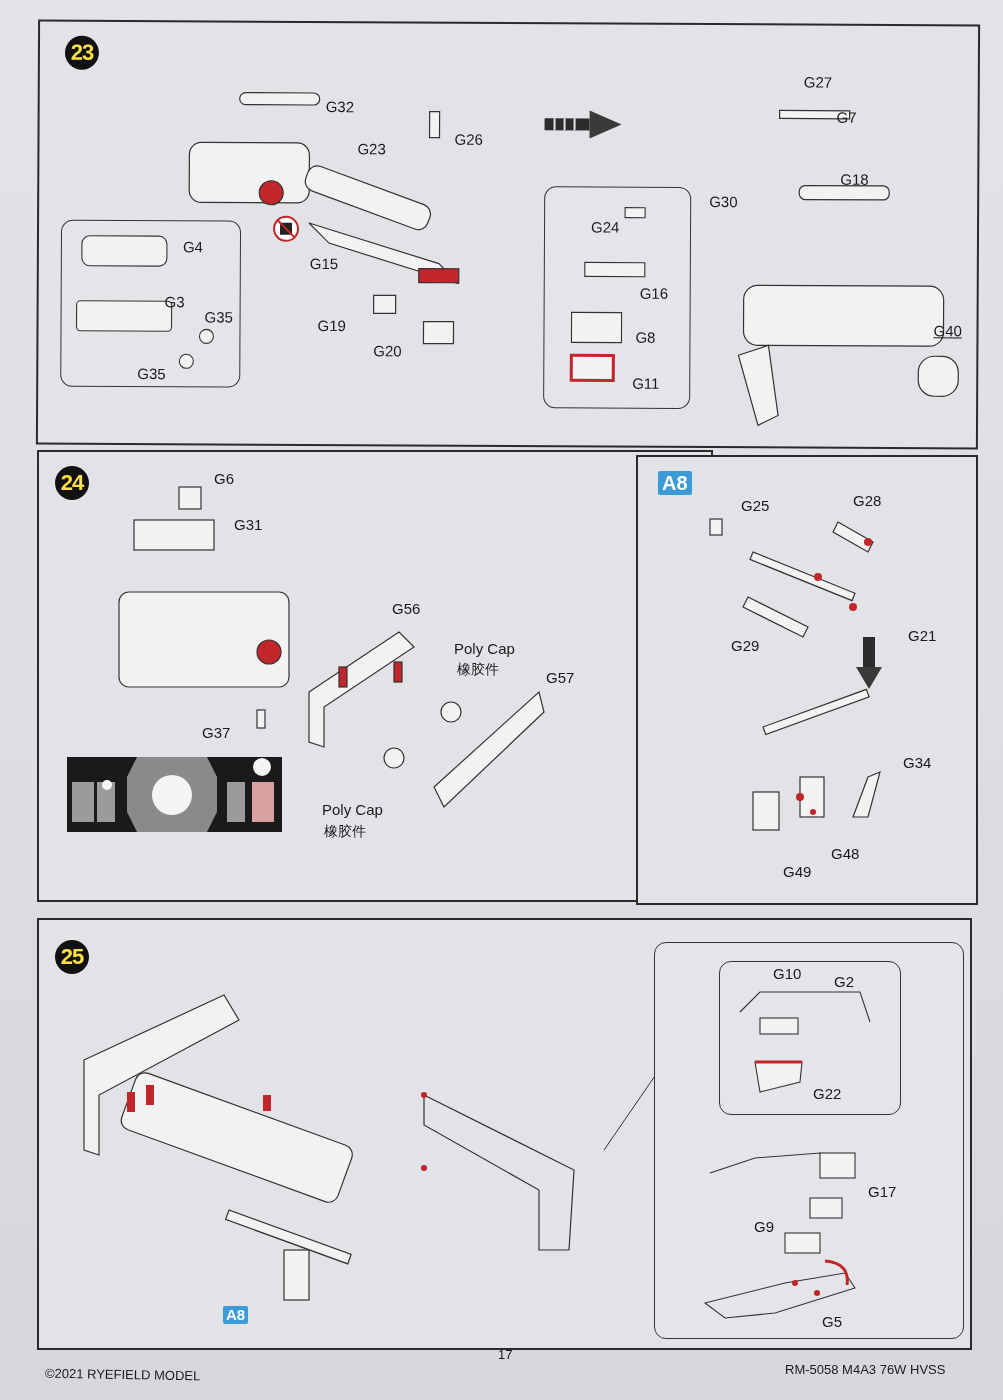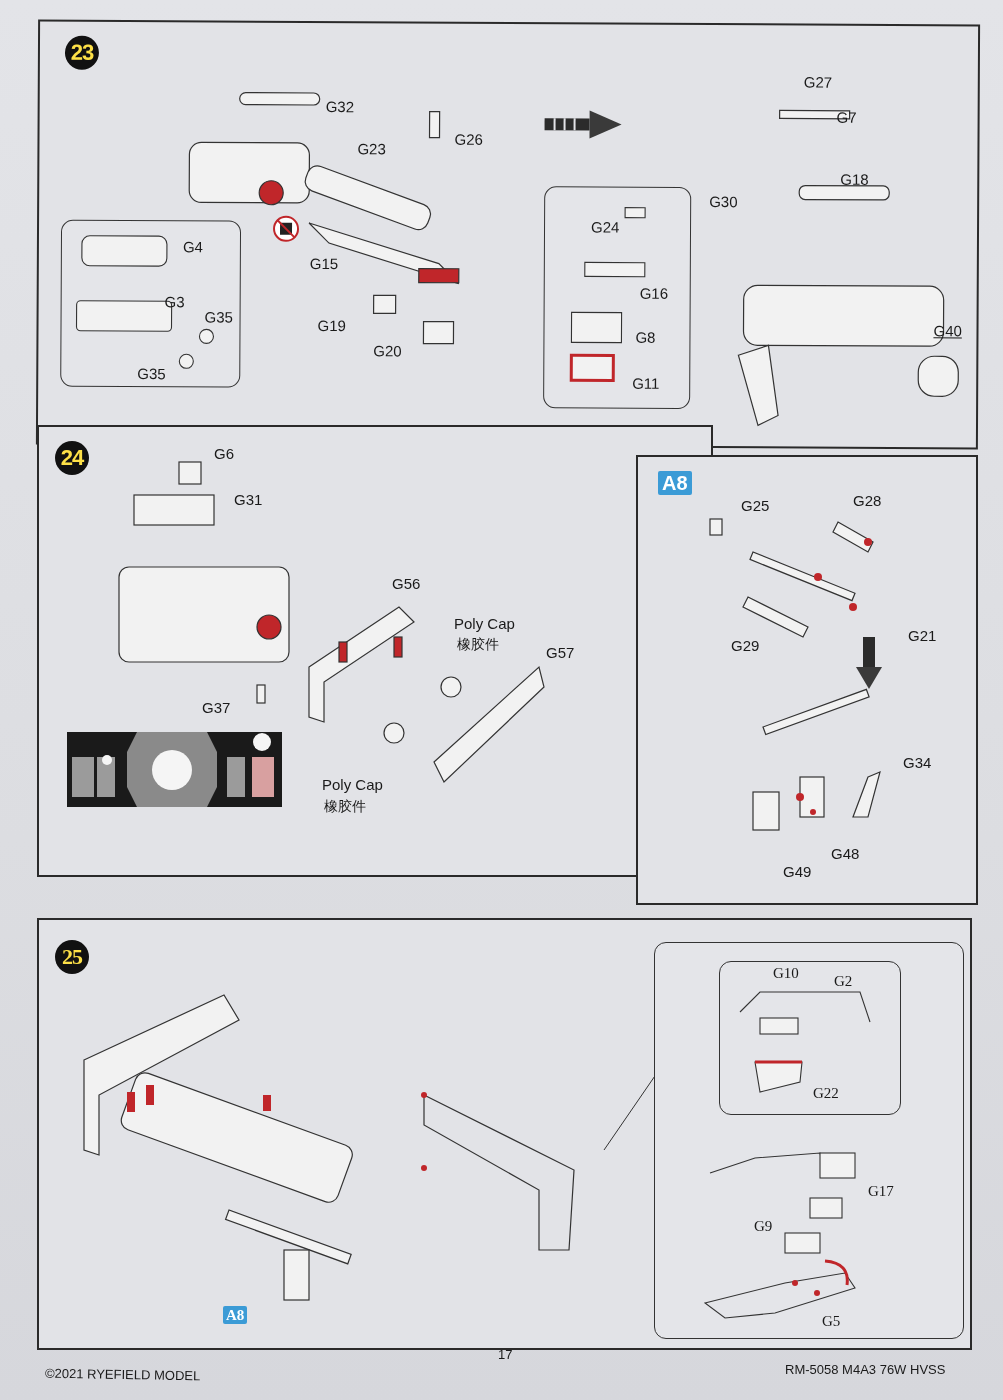--- a/index.html
+++ b/index.html
@@ -100,21 +100,21 @@
     <span class="lbl" style="left:797px;top:83px;">G7</span>
     <span class="lbl" style="left:801px;top:145px;">G18</span>
     <span class="lbl" style="left:670px;top:168px;">G30</span>
     <span class="lbl" style="left:552px;top:194px;">G24</span>
     <span class="lbl" style="left:601px;top:260px;">G16</span>
     <span class="lbl" style="left:597px;top:304px;">G8</span>
     <span class="lbl" style="left:594px;top:350px;">G11</span>
     <span class="lbl" style="left:895px;top:296px;text-decoration:underline;">G40</span>
   </div>
 
-  <div class="panel" style="left:37px;top:425px;width:676px;height:452px;">
+  <div class="panel" style="left:37px;top:450px;width:676px;height:452px;">
     <div class="step-num" style="left:16px;top:14px;">24</div>
     <svg class="draw" width="589" height="452">
       <g fill="#f2f2f2" stroke="#333" stroke-width="1.2">
         <rect x="140" y="35" width="22" height="22"></rect>
         <rect x="95" y="68" width="80" height="30"></rect>
         <rect x="80" y="140" width="170" height="95" rx="10"></rect>
         <circle cx="230" cy="200" r="12" fill="#c0262a"></circle>
         <polygon points="270,240 360,180 375,195 285,255 285,295 270,290"></polygon>
         <rect x="300" y="215" width="8" height="20" fill="#c0262a"></rect>
         <rect x="355" y="210" width="8" height="20" fill="#c0262a"></rect>
@@ -175,21 +175,21 @@
     </svg>
     <span class="lbl" style="left:103px;top:40px;">G25</span>
     <span class="lbl" style="left:215px;top:35px;">G28</span>
     <span class="lbl" style="left:93px;top:180px;">G29</span>
     <span class="lbl" style="left:270px;top:170px;">G21</span>
     <span class="lbl" style="left:265px;top:297px;">G34</span>
     <span class="lbl" style="left:193px;top:388px;">G48</span>
     <span class="lbl" style="left:145px;top:406px;">G49</span>
   </div>
 
-  <div class="panel" style="left:37px;top:918px;width:935px;height:432px;font-family:Liberation Serif, serif;">
+  <div class="panel" style="left:37px;top:918px;width:935px;height:432px;">
     <div class="step-num" style="left:16px;top:20px;">25</div>
     <svg class="draw" width="935" height="432">
       <g fill="#f2f2f2" stroke="#333" stroke-width="1.2">
         <polygon points="45,140 185,75 200,100 60,175 60,235 45,230"></polygon>
         <rect x="100" y="150" width="230" height="60" rx="10" transform="rotate(20 100 150)"></rect>
         <polygon points="385,175 535,250 530,330 500,330 500,270 385,205" fill="none"></polygon>
         <rect x="190" y="290" width="130" height="10" transform="rotate(20 190 290)"></rect>
         <rect x="245" y="330" width="25" height="50"></rect>
       </g>
       <g fill="#c0262a">

